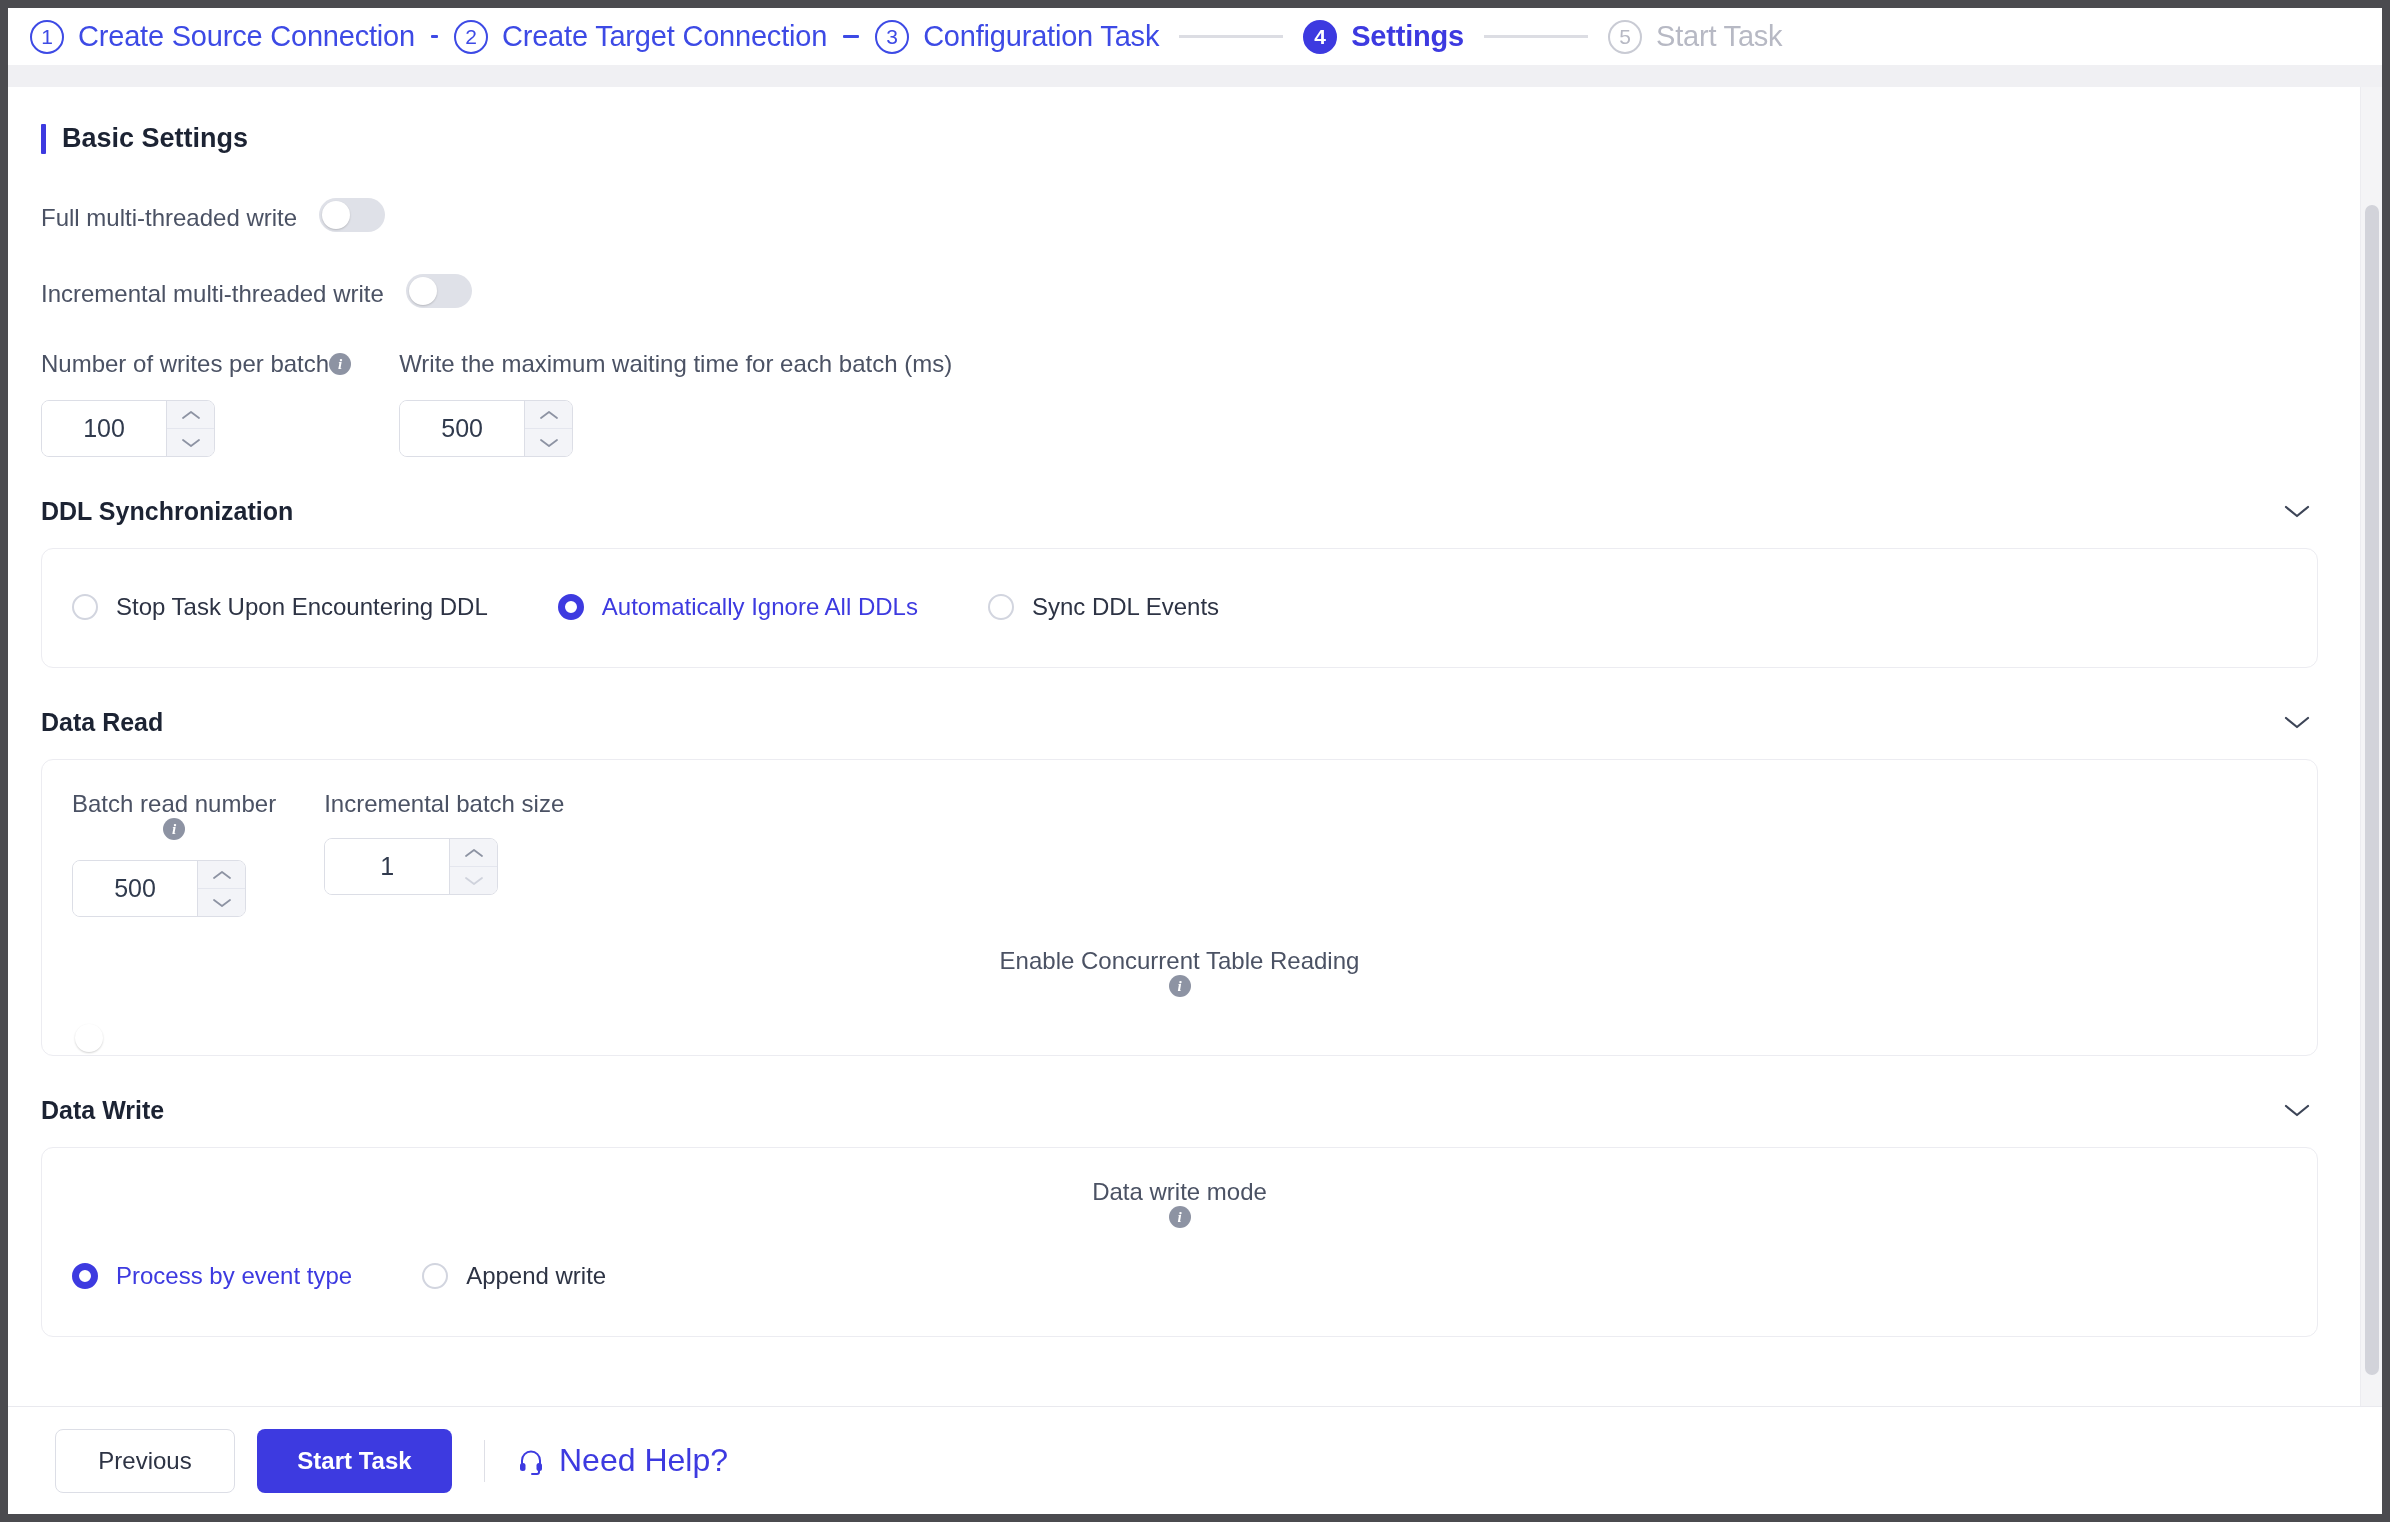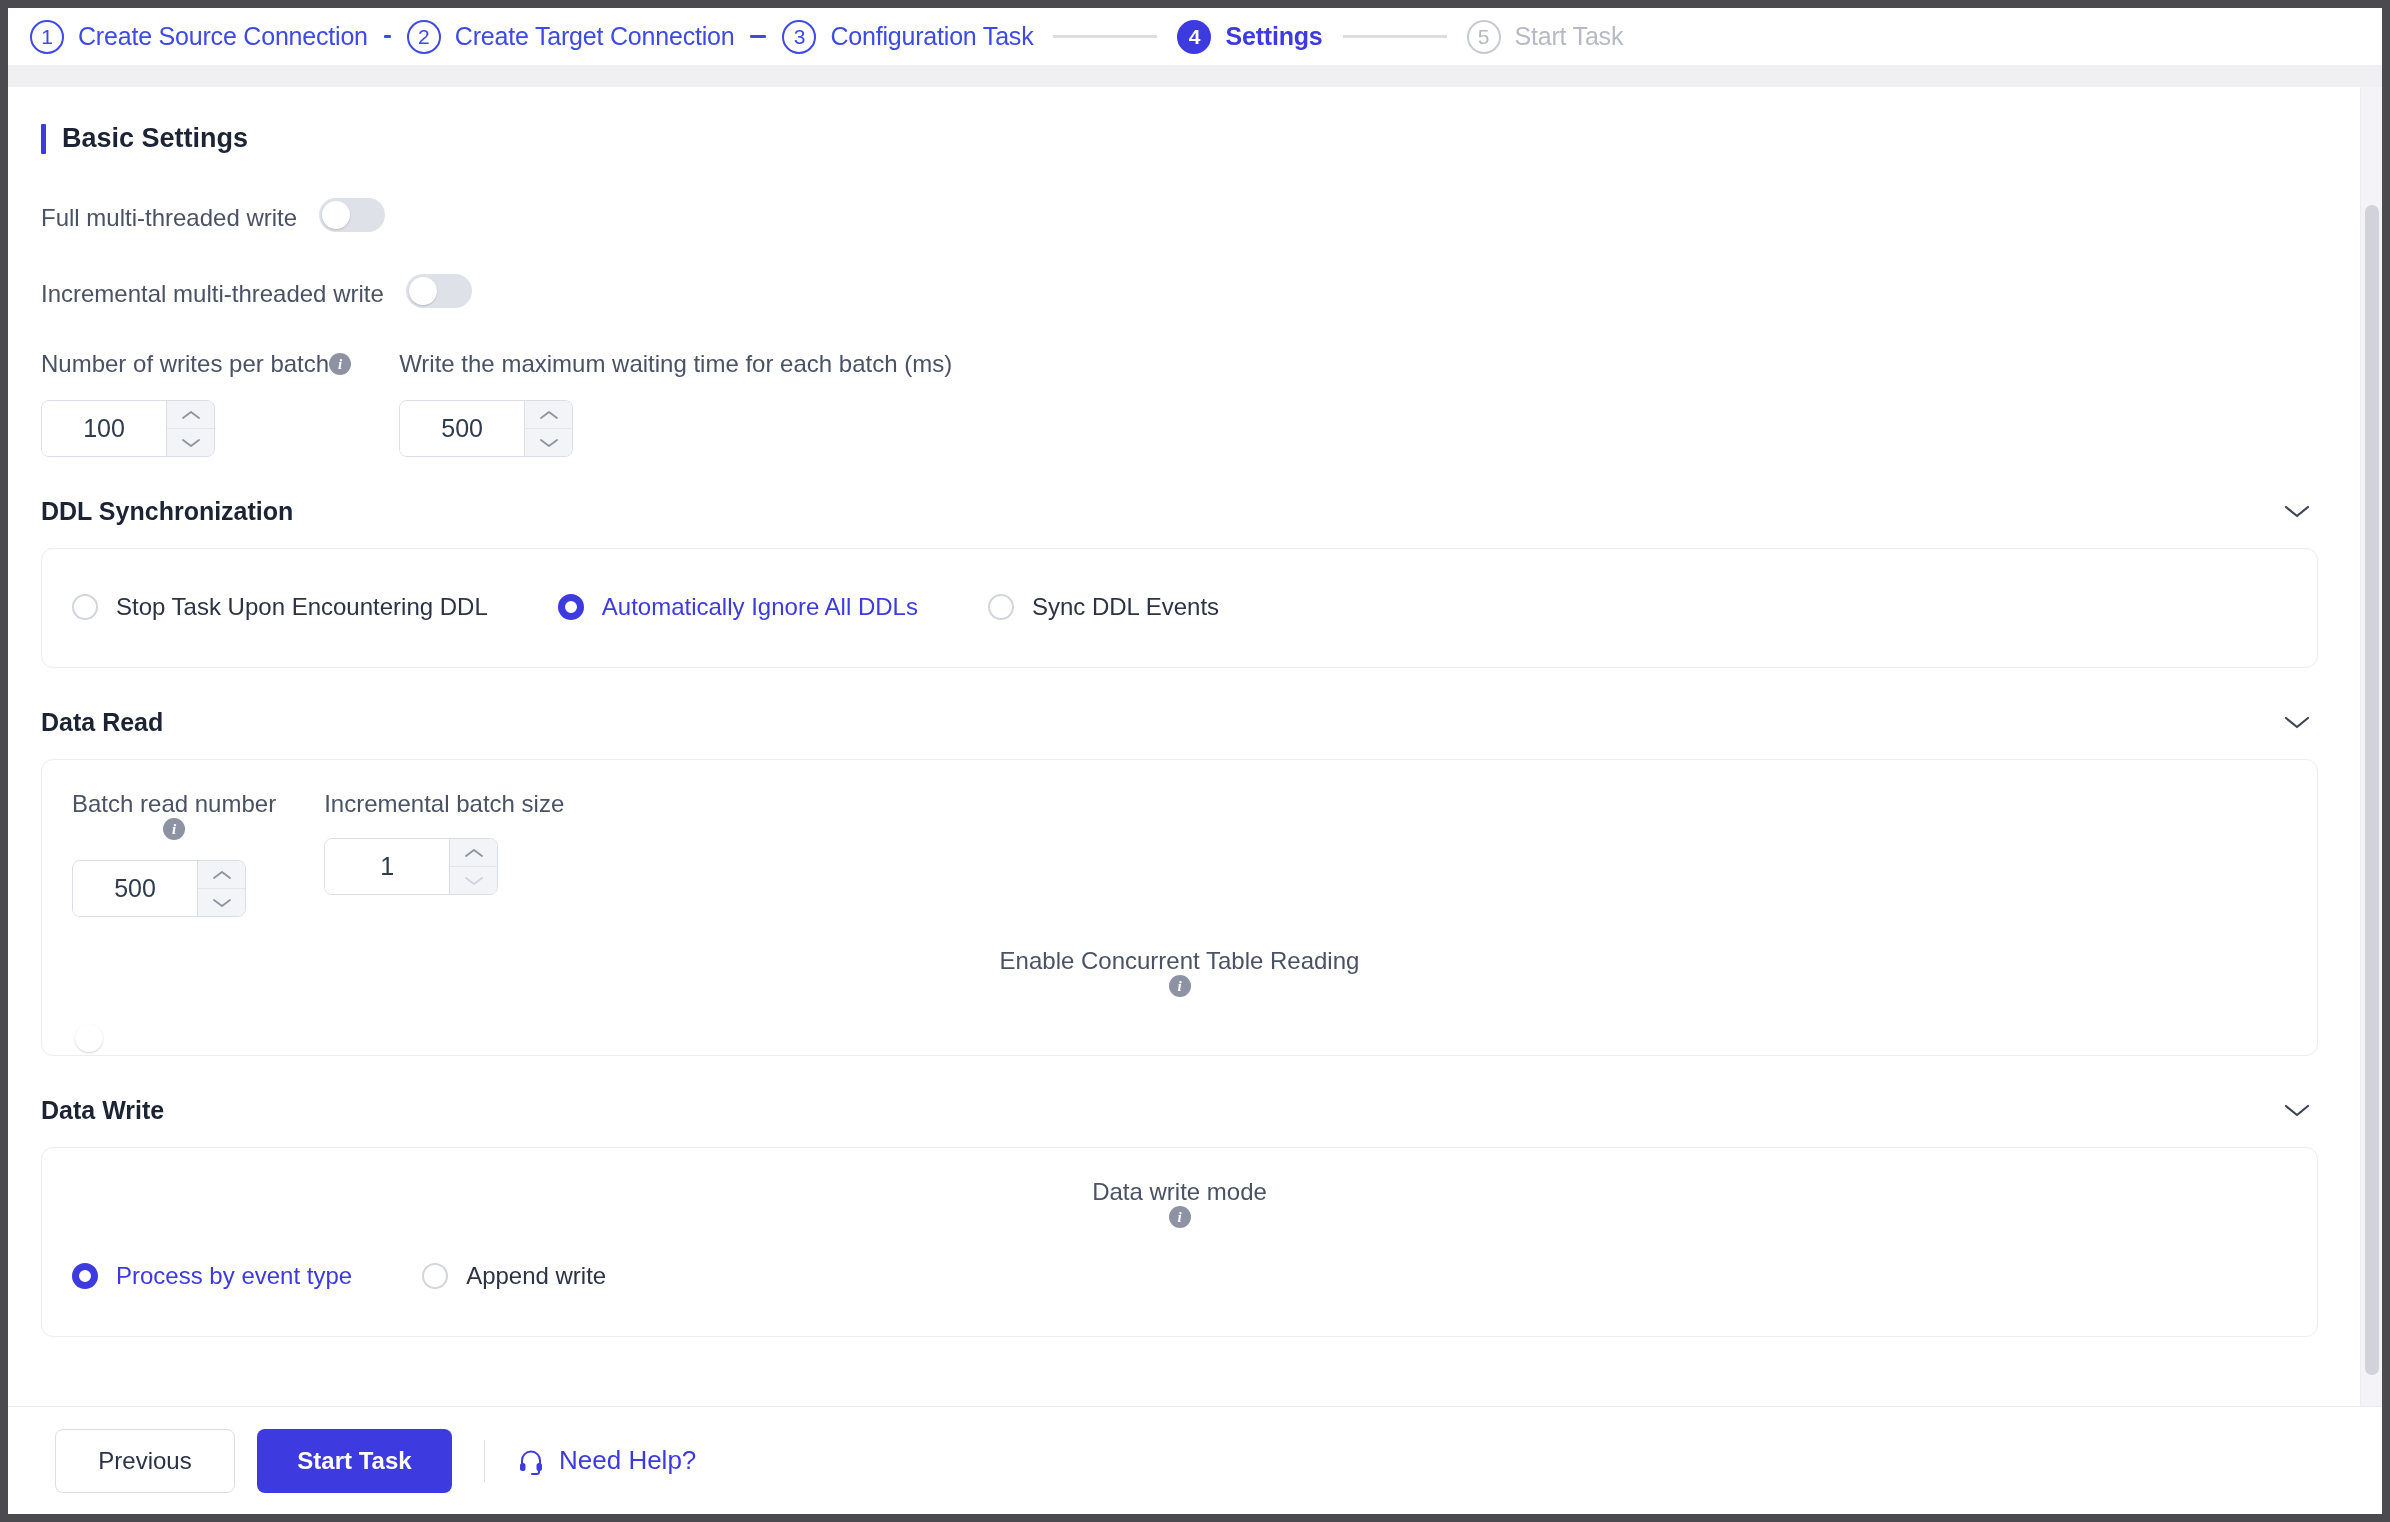--- a/index.html
+++ b/index.html
@@ -47,21 +47,21 @@
     border: 2.5px solid #3d4ae5;
     color: #3d4ae5;
     display: flex;
     align-items: center;
     justify-content: center;
     font-size: 21px;
     font-weight: 500;
     flex: none;
   }
   .step-label {
-    font-size: 25px;
+    font-size: 29px;
     color: #3d4ae5;
     letter-spacing: -0.2px;
   }
 
   .step.active .step-circle {
     background: #3d3ae0;
     border-color: #3d3ae0;
     color: #ffffff;
     font-weight: 600;
   }
@@ -354,21 +354,21 @@
     width: 1px;
     height: 42px;
     background: #dedfe6;
     margin: 0 32px;
   }
   .help {
     display: flex;
     align-items: center;
     gap: 14px;
     color: #3d3ae0;
-    font-size: 26px;
+    font-size: 32px;
     white-space: nowrap;
   }
   .help svg { display: block; }
 </style>
 </head>
 <body>
 
 <div class="window">
 
   <div class="stepper">

